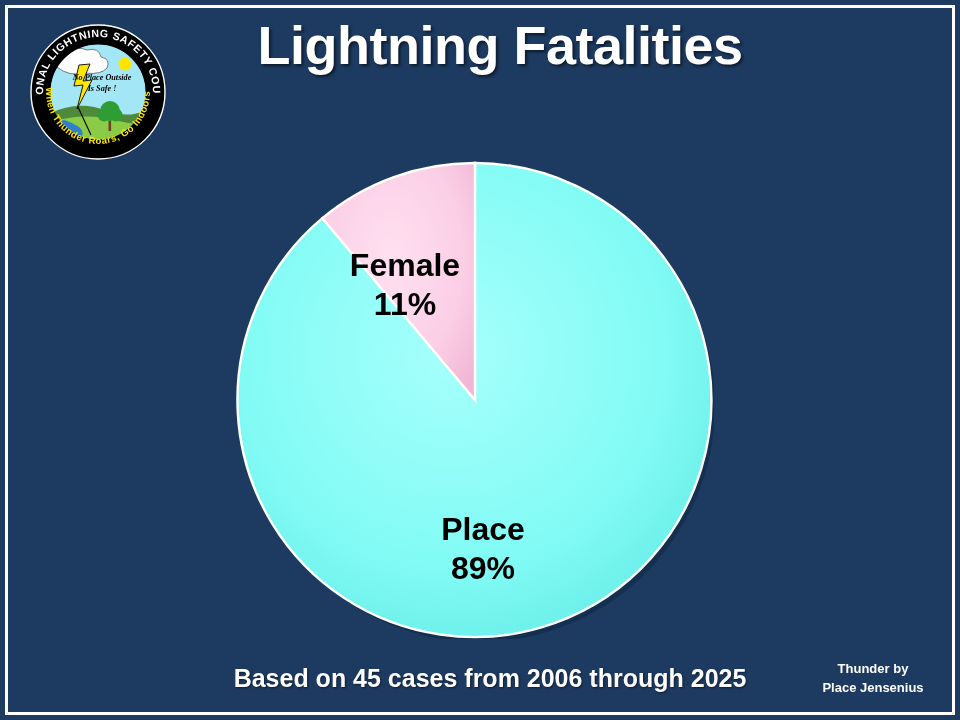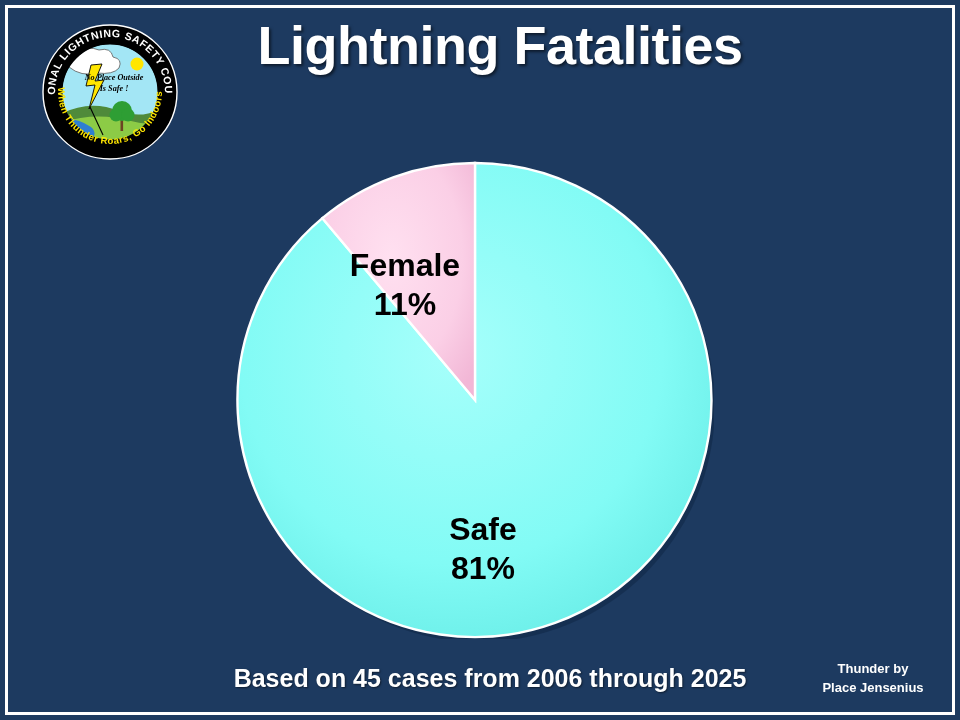--- a/index.html
+++ b/index.html
@@ -27,21 +27,21 @@
     width: 944px;   
     height: 704px;
     border: 3px solid #ffffff;
     box-sizing: content-box;
     pointer-events: none;
   }
 
   
   #logo {
     position: absolute;
-    left: 41px;
+    left: 29px;
     top: 23px;
     width: 138px;
     height: 138px;
   }
 
   
   #title-block {
     position: absolute;
     left: 150px;
     top: 18px;
@@ -207,22 +207,22 @@
 
       <path d="M 239 239 L 86.4 57.2 A 237 237 0 0 1 239 2 Z" fill="url(#gFemale)" stroke="#ffffff" stroke-width="2.4"></path>
     </svg>
   </div>
 
   <div class="slice-label" id="label-female">
     <div>Female</div>
     <div>11%</div>
   </div>
   <div class="slice-label" id="label-male">
-    <div>Safe</div>
-    <div>81%</div>
+    <div>Place</div>
+    <div>89%</div>
   </div>
 
   <div id="footer-caption">Based on 45 cases from 2006 through 2025</div>
 
   <div id="credit">
     <div>Thunder by</div>
     <div>Place Jensenius</div>
   </div>
 
 </div>

